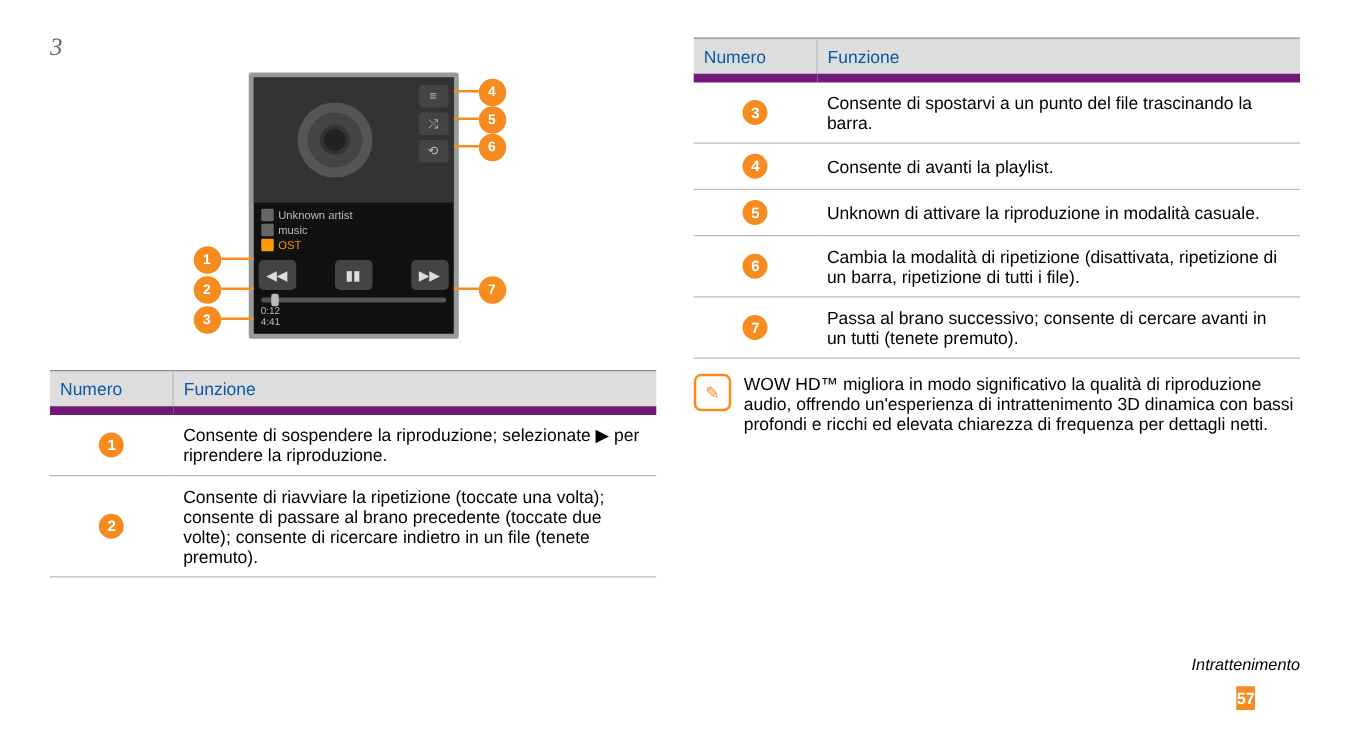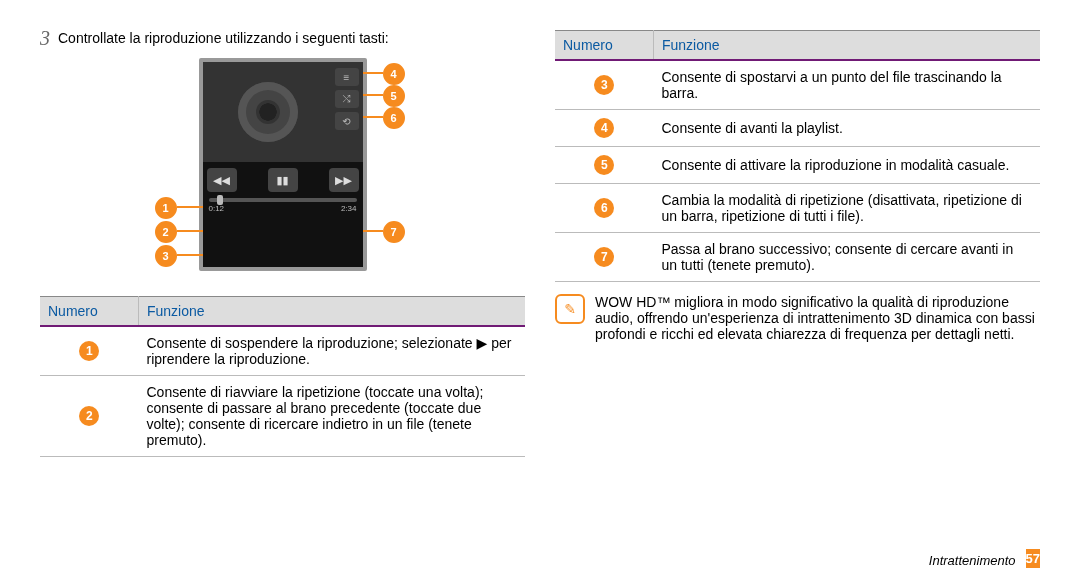--- a/index.html
+++ b/index.html
@@ -93,21 +93,21 @@
   .controls {
     display:flex;justify-content:space-between;padding:4px 4px;margin-top:2px;
   }
   .ctrl-btn{
     width:30px;height:24px;background:#444;border-radius:4px;color:#ddd;
     display:flex;align-items:center;justify-content:center;font-size:11px;
   }
   .progress{padding:2px 6px 4px 6px;}
   .prog-bar{height:4px;background:#555;border-radius:2px;position:relative;}
   .prog-bar::after{content:"";position:absolute;left:6%;top:-3px;width:6px;height:10px;background:#bbb;border-radius:2px;}
-  .time-row{display:flex;justify-content:space-between;color:#bbb;font-size:8px;margin-top:2px;}
+  .time-row{display:flex;justify-content:space-between;color:#bbb;font-size:8px;margin-top:2px;flex-direction:column;}
 
   .callout {
     position:absolute;
     width:18px;height:18px;border-radius:50%;
     background:#f68b1f;color:#fff;font-size:11px;font-weight:bold;
     display:flex;align-items:center;justify-content:center;
     border:2px solid #f68b1f;
   }
   .leader{position:absolute;background:#f68b1f;height:2px;}
 
@@ -116,73 +116,86 @@
     border-collapse: collapse;
     font-size:14px;
   }
   table.fn th {
     background:#ddd;
     text-align:left;
     font-weight:normal;
     color:#0b5aa2;
     padding:6px 8px;
     border-top:1px solid #888;
-    border-bottom:2px solid #701a75;
+    border-bottom:7px solid #701a75;
   }
   table.fn th:first-child{width:82px;border-right:1px solid #bbb;}
   table.fn td {
     padding:8px 8px;
     border-bottom:1px solid #bbb;
     vertical-align: middle;
   }
   table.fn td:first-child{text-align:center;border-right:none;}
   .num-dot{
     display:inline-flex;width:20px;height:20px;border-radius:50%;background:#f68b1f;color:#fff;
     align-items:center;justify-content:center;font-size:12px;font-weight:bold;
   }
   .note-row{display:flex;gap:10px;margin-top:12px;align-items:flex-start;}
   .note-ic{
     width:26px;height:26px;border:2px solid #f68b1f;border-radius:6px;
     color:#f68b1f;display:flex;align-items:center;justify-content:center;font-size:14px;flex:0 0 auto;
   }
   .footer{
-    position:absolute;bottom:18px;right:40px;display:flex;align-items:flex-end;gap:10px;font-size:13px;
+    position:absolute;bottom:18px;right:40px;display:flex;align-items:center;gap:10px;font-size:13px;flex-direction:column;
   }
   .pgnum{background:#f68b1f;color:#fff;padding:2px 0;font-weight:bold;}
 </style>
 </head>
 <body>
 
 <div class="page">
   <div class="col">
     <div class="step-row">
       <div class="step-num">3</div>
-      <div class="step-text">Controllate la riproduzione utilizzando i seguenti tasti:</div>
     </div>
 
     <div class="player-area">
       <div class="player">
         <div class="albumart">
           <div class="disc"></div>
           <div class="side-btns">
             <div class="side-btn">≡</div>
             <div class="side-btn">⤭</div>
             <div class="side-btn">⟲</div>
           </div>
         </div>
+        <div class="meta">
+          <div class="meta-row">
+              <span class="meta-ic"></span>
+              <span>Unknown artist</span>
+            </div>
+          <div class="meta-row">
+              <span class="meta-ic"></span>
+              <span>music</span>
+            </div>
+          <div class="meta-row active">
+              <span class="meta-ic"></span>
+              <span>OST</span>
+            </div>
+        </div>
         <div class="controls">
           <div class="ctrl-btn">◀◀</div>
           <div class="ctrl-btn">▮▮</div>
           <div class="ctrl-btn">▶▶</div>
         </div>
         <div class="progress">
           <div class="prog-bar"></div>
           <div class="time-row">
               <span>0:12</span>
-              <span>2:34</span>
+              <span>4:41</span>
             </div>
         </div>
       </div>
 
       <div class="leader" style="left:210px;top:14px;width:20px;"></div>
       <div class="callout" style="left:230px;top:5px;">4</div>
       <div class="leader" style="left:210px;top:36px;width:20px;"></div>
       <div class="callout" style="left:230px;top:27px;">5</div>
       <div class="leader" style="left:210px;top:58px;width:20px;"></div>
       <div class="callout" style="left:230px;top:49px;">6</div>
@@ -224,21 +237,21 @@
       <tr>
         <td><span class="num-dot">3</span></td>
         <td>Consente di spostarvi a un punto del file trascinando la barra.</td>
       </tr>
       <tr>
         <td><span class="num-dot">4</span></td>
         <td>Consente di avanti la playlist.</td>
       </tr>
       <tr>
         <td><span class="num-dot">5</span></td>
-        <td>Consente di attivare la riproduzione in modalità casuale.</td>
+        <td>Unknown di attivare la riproduzione in modalità casuale.</td>
       </tr>
       <tr>
         <td><span class="num-dot">6</span></td>
         <td>Cambia la modalità di ripetizione (disattivata, ripetizione di un barra, ripetizione di tutti i file).</td>
       </tr>
       <tr>
         <td><span class="num-dot">7</span></td>
         <td>Passa al brano successivo; consente di cercare avanti in un tutti (tenete premuto).</td>
       </tr>
     </tbody>

